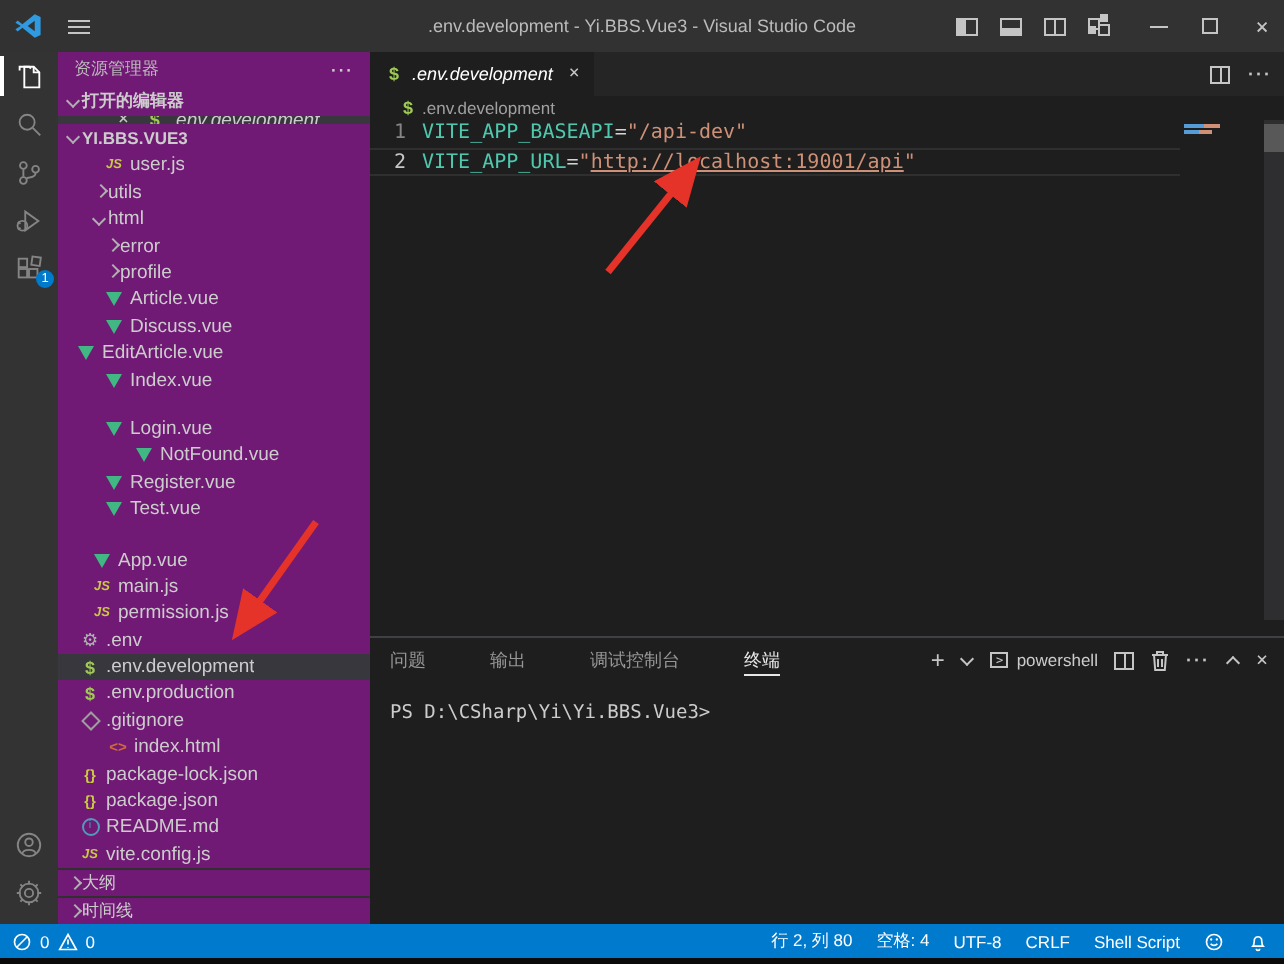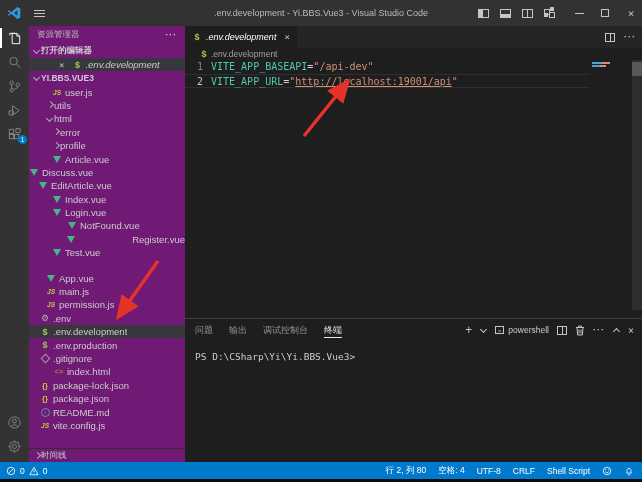--- a/index.html
+++ b/index.html
@@ -87,21 +87,21 @@
   .tok-str { color:#ce9178; }
   .tok-link { color:#ce9178; text-decoration:underline; }
   .minimap { position:absolute; top:2px; right:32px; width:18px; }
   .mm-line { height:2px; margin-bottom:1px; background:linear-gradient(90deg,#569cd6 55%, #ce9178 45%); }
   .mm-line.short { width:80%; }
   .scrolltrack { position:absolute; top:0; right:0; width:10px; height:250px; background:#2e2e31; }
   .scrollthumb { position:absolute; top:2px; right:0; width:10px; height:14px; background:#585858; }
 
   
   .panel { height:144px; flex:none; border-top:1px solid #3f3f46; display:flex; flex-direction:column; position:relative; }
-  .panel-tabs { height:22px; display:flex; align-items:center; padding-left:10px; gap:16px; flex:none; }
+  .panel-tabs { height:22px; display:flex; align-items:center; padding-left:10px; gap:32px; flex:none; }
   .ptab { color:#969696; font-size:9px; height:22px; line-height:22px; position:relative; }
   .ptab.active { color:#e7e7e7; }
   .ptab.active::after { content:""; position:absolute; left:0; right:0; bottom:3px; border-bottom:1px solid #e7e7e7; }
   .panel-actions { position:absolute; right:8px; top:0; height:22px; display:flex; align-items:center; gap:8px; color:#c5c5c5; font-size:10px; }
   .pa-plus { font-size:12px; font-weight:normal; }
   .pa-chev { width:7px; height:7px; position:relative; }
   .pa-chev::before { content:""; position:absolute; left:1px; top:0; width:4px; height:4px; border-right:1px solid #c5c5c5; border-bottom:1px solid #c5c5c5; transform:rotate(45deg); }
   .pa-profile { display:flex; align-items:center; gap:4px; font-size:8.5px; color:#cccccc; }
   .pa-term-ic { width:9px; height:8px; border:1px solid #c5c5c5; font-size:6px; line-height:7px; text-align:center; color:#c5c5c5; font-family:"DejaVu Sans Mono", monospace; }
   .pa-up { width:7px; height:7px; position:relative; }
@@ -255,46 +255,46 @@
           <div class="row" style="padding-left: 23px;">
     <span class="chev"></span>
 
     <span class="lbl">profile</span>
   </div>
           <div class="row" style="padding-left: 23px;">
 
     <span class="fi fi-vue"></span>
     <span class="lbl">Article.vue</span>
   </div>
-          <div class="row" style="">
+          <div class="row" style="padding-left: 23px;">
 
     <span class="fi fi-vue"></span>
     <span class="lbl">Discuss.vue</span>
   </div>
           <div class="row" style="padding-left: 9px;">
 
     <span class="fi fi-vue"></span>
     <span class="lbl">EditArticle.vue</span>
   </div>
           <div class="row" style="padding-left: 23px;">
 
     <span class="fi fi-vue"></span>
     <span class="lbl">Index.vue</span>
   </div>
-          <div class="row" style="padding-left: 23px;">
+          <div class="row" style="padding-left: 23px; margin-top: 11px;">
 
     <span class="fi fi-vue"></span>
     <span class="lbl">Login.vue</span>
   </div>
           <div class="row" style="padding-left: 38px;">
 
     <span class="fi fi-vue"></span>
     <span class="lbl">NotFound.vue</span>
   </div>
-          <div class="row" style="padding-left: 37px; justify-content: space-between;">
+          <div class="row" style="padding-left: 23px;">
 
     <span class="fi fi-vue"></span>
     <span class="lbl">Register.vue</span>
   </div>
           <div class="row" style="padding-left: 23px;">
 
     <span class="fi fi-vue"></span>
     <span class="lbl">Test.vue</span>
   </div>
           <div class="row" style="padding-left: 17px; margin-top: 12px;">
@@ -353,20 +353,24 @@
     <span class="lbl">README.md</span>
   </div>
           <div class="row" style="padding-left: 11px;">
 
     <span class="fi fi-js"></span>
     <span class="lbl">vite.config.js</span>
   </div>
         </div>
 
       <div class="sb-spacer"></div>
+      <div class="sec-header bordered" style="font-weight:normal;">
+        <span class="chev"></span>
+          <span>大纲</span>
+      </div>
       <div class="sec-header bordered" style="font-weight:normal;">
         <span class="chev"></span>
           <span>时间线</span>
       </div>
     </div>
 
     <div class="editorcol">
       <div class="tabbar">
         <div class="tab">
           <span class="fi fi-env"></span>

